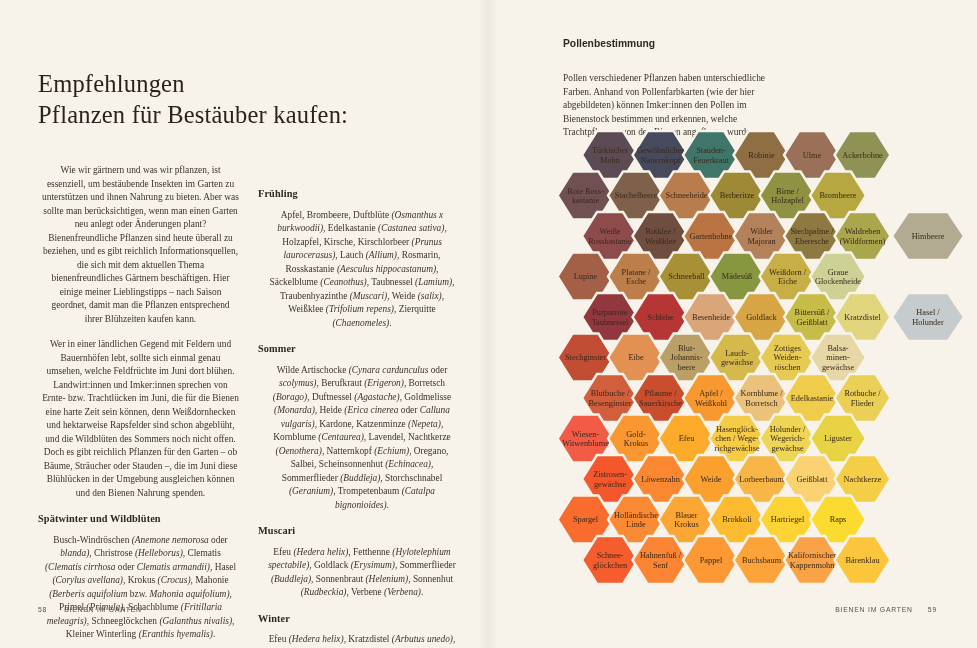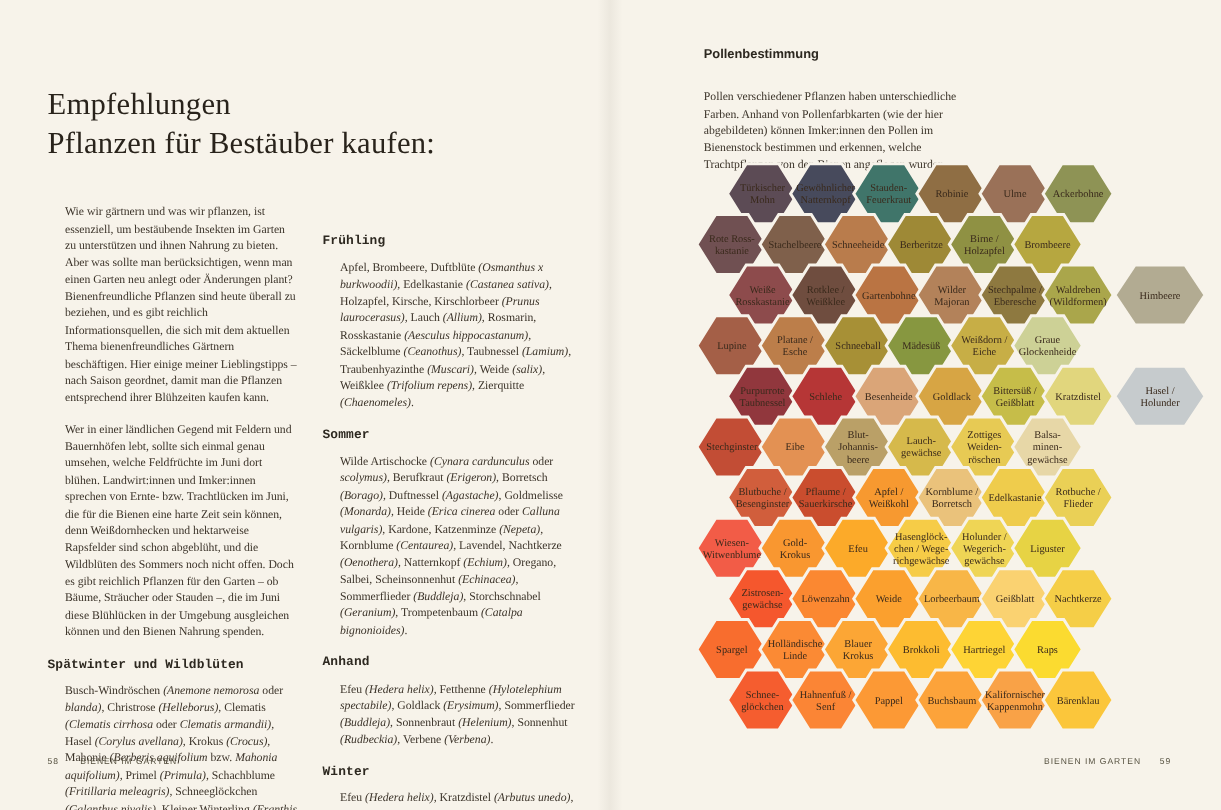--- a/index.html
+++ b/index.html
@@ -15,23 +15,23 @@
     pointer-events:none;
   }
   .page-title {
     position:absolute; left:38px; top:68px; width:430px;
     font-size:24.5px; line-height:31px; letter-spacing:0.2px;
     color:#29231b; font-weight:400;
   }
   .col { position:absolute; font-size:9.4px; line-height:13.5px; text-align:left; }
   .col1 { left:38px; top:164px; width:201px; }
   .col2 { left:258px; top:187px; width:204px; }
-  .col p { margin:0 0 12px 14px; }
+  .col p { margin:0 0 12px 4px;text-align:center; }
   .sec-h {
-    font-family:Liberation Mono, monospace; font-weight:700;
+    font-family:Liberation Serif, serif; font-weight:700;
     font-size:10.3px; color:#2d2820; margin:0 0 8px 0; letter-spacing:0.1px;
   }
   .first-h { margin-top:0; }
   .it { font-style:italic; }
   .pollen-h {
     position:absolute; left:563px; top:38px;
     font-family:"Liberation Sans", sans-serif; font-weight:700;
     font-size:10.3px; color:#2d2820;
   }
   .pollen-p {
@@ -68,21 +68,21 @@
     <p>Wer in einer ländlichen Gegend mit Feldern und Bauernhöfen lebt, sollte sich einmal genau umsehen, welche Feldfrüchte im Juni dort blühen. Landwirt:innen und Imker:innen sprechen von Ernte- bzw. Trachtlücken im Juni, die für die Bienen eine harte Zeit sein können, denn Weißdornhecken und hektarweise Rapsfelder sind schon abgeblüht, und die Wildblüten des Sommers noch nicht offen. Doch es gibt reichlich Pflanzen für den Garten – ob Bäume, Sträucher oder Stauden –, die im Juni diese Blühlücken in der Umgebung ausgleichen können und den Bienen Nahrung spenden.</p>
     <div class="sec-h">Spätwinter und Wildblüten</div>
     <p><span>Busch-Windröschen </span><span class="it">(Anemone nemorosa</span><span> oder </span><span class="it">blanda)</span><span>, Christrose </span><span class="it">(Helleborus)</span><span>, Clematis </span><span class="it">(Clematis cirrhosa</span><span> oder </span><span class="it">Clematis armandii)</span><span>, Hasel </span><span class="it">(Corylus avellana)</span><span>, Krokus </span><span class="it">(Crocus)</span><span>, Mahonie </span><span class="it">(Berberis aquifolium</span><span> bzw. </span><span class="it">Mahonia aquifolium)</span><span>, Primel </span><span class="it">(Primula)</span><span>, Schachblume </span><span class="it">(Fritillaria meleagris)</span><span>, Schneeglöckchen </span><span class="it">(Galanthus nivalis)</span><span>, Kleiner Winterling </span><span class="it">(Eranthis hyemalis)</span><span>.</span></p>
   </div>
 
   <div class="col col2">
     <div class="sec-h first-h">Frühling</div>
     <p><span>Apfel, Brombeere, Duftblüte </span><span class="it">(Osmanthus x burkwoodii)</span><span>, Edelkastanie </span><span class="it">(Castanea sativa)</span><span>, Holzapfel, Kirsche, Kirschlorbeer </span><span class="it">(Prunus laurocerasus)</span><span>, Lauch </span><span class="it">(Allium)</span><span>, Rosmarin, Rosskastanie </span><span class="it">(Aesculus hippocastanum)</span><span>, Säckelblume </span><span class="it">(Ceanothus)</span><span>, Taubnessel </span><span class="it">(Lamium)</span><span>, Traubenhyazinthe </span><span class="it">(Muscari)</span><span>, Weide </span><span class="it">(salix)</span><span>, Weißklee </span><span class="it">(Trifolium repens)</span><span>, Zierquitte </span><span class="it">(Chaenomeles)</span><span>.</span></p>
     <div class="sec-h">Sommer</div>
     <p><span>Wilde Artischocke </span><span class="it">(Cynara cardunculus</span><span> oder </span><span class="it">scolymus)</span><span>, Berufkraut </span><span class="it">(Erigeron)</span><span>, Borretsch </span><span class="it">(Borago)</span><span>, Duftnessel </span><span class="it">(Agastache)</span><span>, Goldmelisse </span><span class="it">(Monarda)</span><span>, Heide </span><span class="it">(Erica cinerea</span><span> oder </span><span class="it">Calluna vulgaris)</span><span>, Kardone, Katzenminze </span><span class="it">(Nepeta)</span><span>, Kornblume </span><span class="it">(Centaurea)</span><span>, Lavendel, Nachtkerze </span><span class="it">(Oenothera)</span><span>, Natternkopf </span><span class="it">(Echium)</span><span>, Oregano, Salbei, Scheinsonnenhut </span><span class="it">(Echinacea)</span><span>, Sommerflieder </span><span class="it">(Buddleja)</span><span>, Storchschnabel </span><span class="it">(Geranium)</span><span>, Trompetenbaum </span><span class="it">(Catalpa bignonioides)</span><span>.</span></p>
-    <div class="sec-h">Anhand</div>
+    <div class="sec-h">Muscari</div>
     <p><span>Efeu </span><span class="it">(Hedera helix)</span><span>, Fetthenne </span><span class="it">(Hylotelephium spectabile)</span><span>, Goldlack </span><span class="it">(Erysimum)</span><span>, Sommerflieder </span><span class="it">(Buddleja)</span><span>, Sonnenbraut </span><span class="it">(Helenium)</span><span>, Sonnenhut </span><span class="it">(Rudbeckia)</span><span>, Verbene </span><span class="it">(Verbena)</span><span>.</span></p>
     <div class="sec-h">Winter</div>
     <p><span>Efeu </span><span class="it">(Hedera helix)</span><span>, Kratzdistel </span><span class="it">(Arbutus unedo)</span><span>, Goldlack </span><span class="it">(Erysimum)</span><span>, Mahonie </span><span class="it">(Mahonia aquifolium)</span><span>, Schneeball </span><span class="it">(Viburnum x bodnantense)</span><span>, Strauchehrenpreis </span></p>
   </div>
 
   <div class="footer footer-left">
     <span>58</span>
     <span>BIENEN IM GARTEN</span>
   </div>
 </div>

